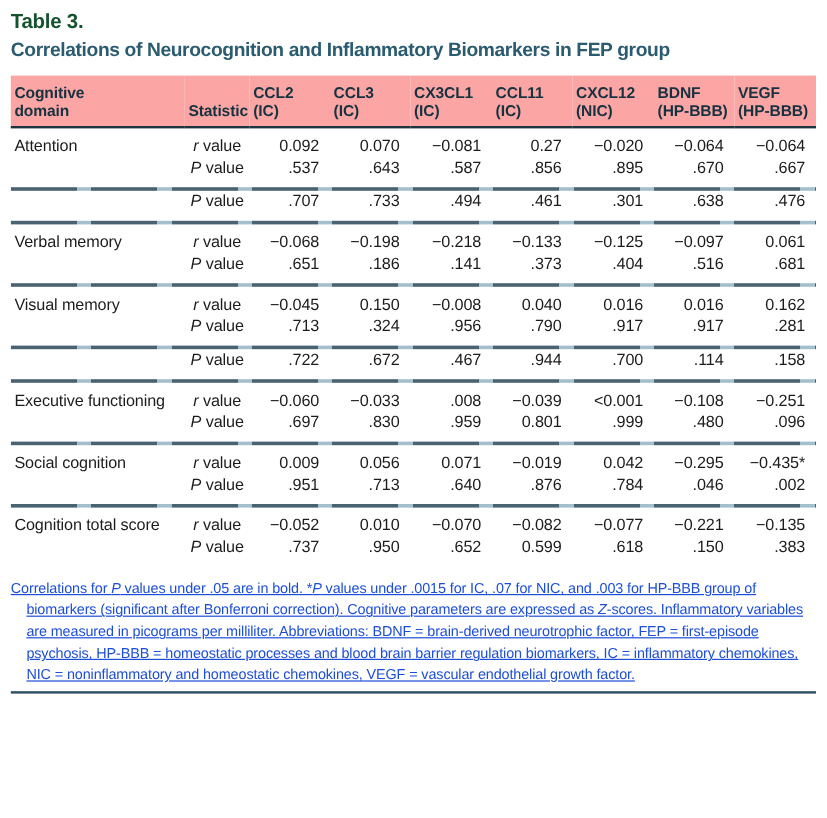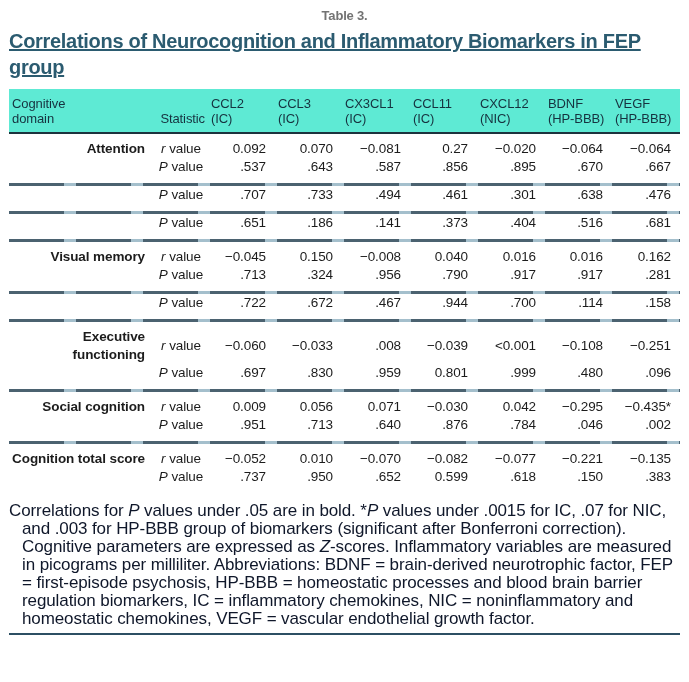--- a/index.html
+++ b/index.html
@@ -6,62 +6,62 @@
   body {
     width: 689px; height: 682px;
     background: #ffffff;
     font-family: "Liberation Sans", "DejaVu Sans", sans-serif;
     color: #1c1c1c;
     overflow: hidden;
   }
   .page { padding: 8px 9px 0 9px; box-sizing: border-box; }
 
   .table-label {
-    color: #737373; font-weight: bold;
-    font-size: 13px; letter-spacing: -0.2px; text-align: center;
+    color: #14532d; font-weight: bold;
+    font-size: 17px; letter-spacing: -0.2px;
   }
   .title {
     color: #2b5b70; font-weight: bold;
-    font-size: 20px; line-height: 1.3; letter-spacing: -0.3px;
-    margin: 5px 0 9px 0; max-width: 648px; text-decoration: underline;
+    font-size: 16px; line-height: 1.3; letter-spacing: -0.3px;
+    margin: 5px 0 9px 0; max-width: 648px;
   }
 
   table.corr {
     border-collapse: collapse; table-layout: fixed;
     width: 671px; letter-spacing: -0.1px;
   }
   thead th {
-    background: #5eead4; color: #16323f;
-    font-size: 13px; font-weight: normal;
+    background: #fca5a5; color: #16323f;
+    font-size: 13px; font-weight: bold;
     vertical-align: bottom; line-height: 1.18;
     padding: 7px 3px 5px 3px;
     border-bottom: 2px solid #1d333d;
   }
   thead th.domain-h { text-align: left; padding-left: 3px; }
   thead th.stat-h   { text-align: right; }
   thead th.num-h    { text-align: left; }
 
   tbody td { font-size: 13.5px; line-height: 18px; padding: 0 9px 0 0; }
-  tbody td.domain { font-weight: bold; text-align: right; padding-left: 3px; }
+  tbody td.domain { font-weight: normal; text-align: left; padding-left: 3px; }
   tbody td.stat   { text-align: center; padding-right: 0; }
   tbody td.num    { text-align: right; }
   tbody td.bold   { font-weight: normal; }
   tr.first  td { padding-top: 6px; }
   tr.second td { padding-bottom: 7px; }
   tr.sep td {
     padding: 0; height: 3px; line-height: 3px;
     background: repeating-linear-gradient(90deg,
       #4b6270 0px, #4b6270 55px, #a4bfcc 55px, #a4bfcc 67px);
   }
 
   .footnote {
     margin-top: 9px; max-width: 669px;
-    font-size: 17px; line-height: 18px; letter-spacing: -0.1px;
-    color: #0f172a;
-    padding-left: 13px; text-indent: -13px;
+    font-size: 12px; line-height: 18px; letter-spacing: -0.1px;
+    color: #1d4ed8;
+    padding-left: 13px; text-indent: -13px; text-decoration: underline;
   }
   .bottom-rule {
     margin-top: 5px; width: 671px;
     border-top: 2px solid #2c4f63;
   }
 </style>
 </head>
 <body>
 
 <div class="page">
@@ -155,20 +155,31 @@
           <td class="num">.733</td>
           <td class="num">.494</td>
           <td class="num">.461</td>
           <td class="num">.301</td>
           <td class="num">.638</td>
           <td class="num">.476</td>
         </tr>
         <tr class="sep">
           <td colspan="9"></td>
         </tr>
+        <tr class="first">
+          <td class="domain">Verbal memory</td>
+          <td class="stat"><i>r</i> value</td>
+          <td class="num">−0.068</td>
+          <td class="num">−0.198</td>
+          <td class="num">−0.218</td>
+          <td class="num">−0.133</td>
+          <td class="num">−0.125</td>
+          <td class="num">−0.097</td>
+          <td class="num">0.061</td>
+        </tr>
         <tr class="second">
           <td></td>
           <td class="stat"><i>P</i> value</td>
           <td class="num">.651</td>
           <td class="num">.186</td>
           <td class="num">.141</td>
           <td class="num">.373</td>
           <td class="num">.404</td>
           <td class="num">.516</td>
           <td class="num">.681</td>
@@ -239,21 +250,21 @@
         </tr>
         <tr class="sep">
           <td colspan="9"></td>
         </tr>
         <tr class="first">
           <td class="domain">Social cognition</td>
           <td class="stat"><i>r</i> value</td>
           <td class="num">0.009</td>
           <td class="num">0.056</td>
           <td class="num">0.071</td>
-          <td class="num">−0.030</td>
+          <td class="num">−0.019</td>
           <td class="num">0.042</td>
           <td class="num">−0.295</td>
           <td class="num bold">−0.435*</td>
         </tr>
         <tr class="second">
           <td></td>
           <td class="stat"><i>P</i> value</td>
           <td class="num">.951</td>
           <td class="num">.713</td>
           <td class="num">.640</td>

